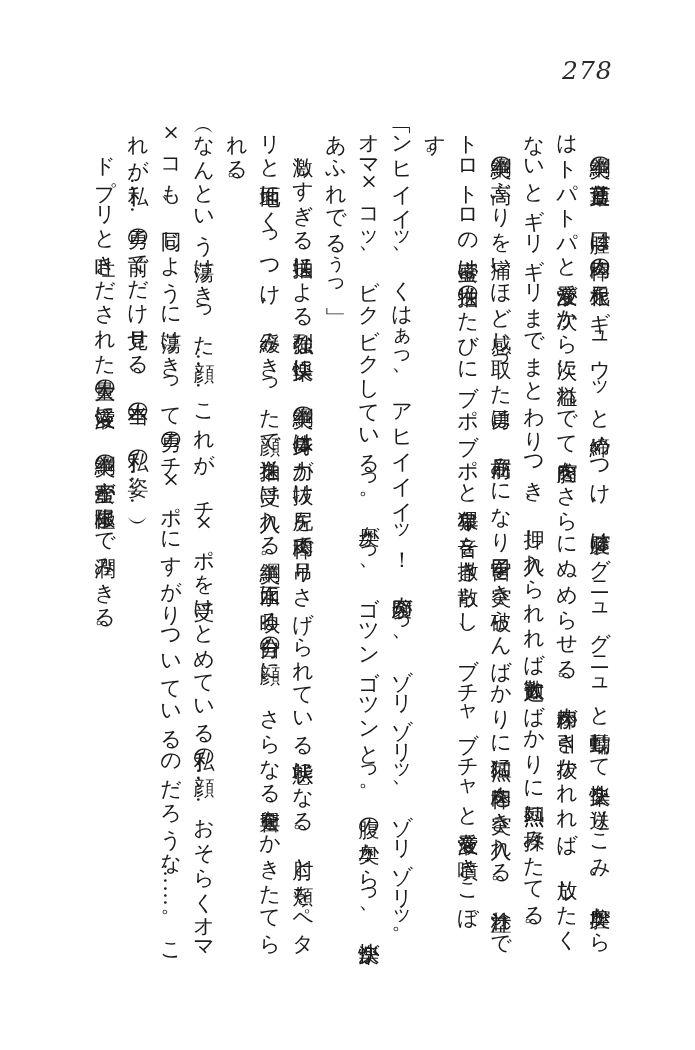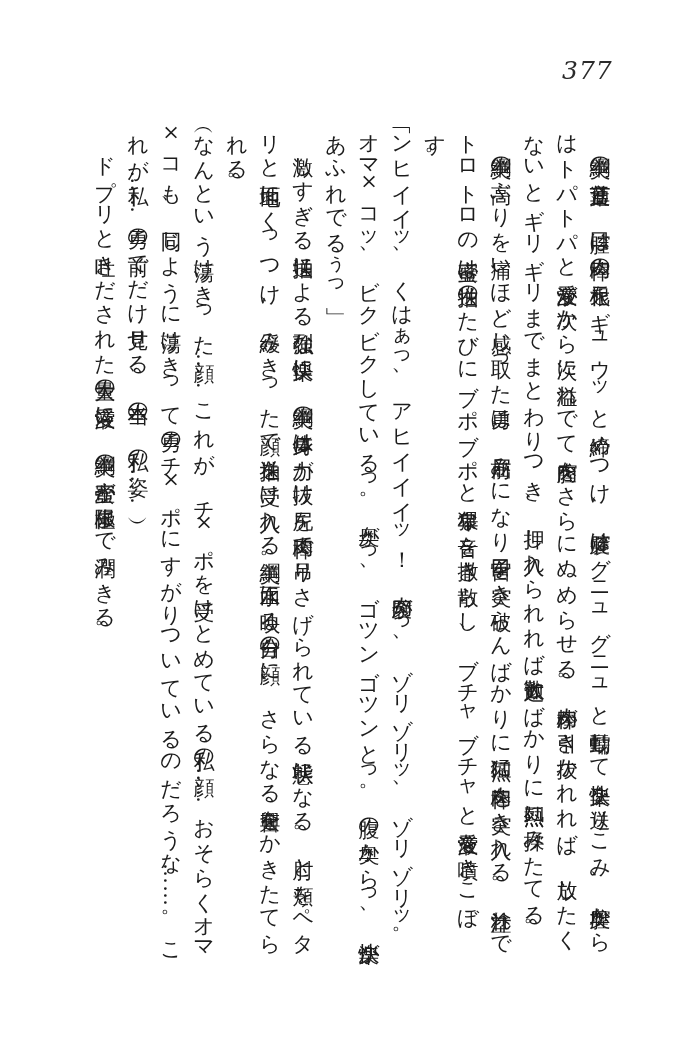--- a/index.html
+++ b/index.html
@@ -43,21 +43,21 @@
   }
   .text-block p.indent {
     text-indent: 1em;
   }
 </style>
 </head>
 <body>
 
 <div class="page">
 
-  <span class="page-number">377</span>
+  <span class="page-number">278</span>
 
   <div class="text-block">
     <p class="indent">美綱の言葉通り、膣口は肉棒の根元をギュウッと締めつけ、膣襞はグニュグニュと蠕動して快楽を送りこみ、膣奥からはトパトパと愛液が次から次に溢れでて膣肉をさらにぬめらせる。肉棒が引き抜かれれば、放したくないとギリギリまでまとわりつき、押し入れられれば大歓迎とばかりに熱烈に揉みたてる。</p>
     <p class="indent">美綱の高ぶりを痛いほど感じ取った勇は、前屈みになり子宮口を突き破らんばかりに猛烈に肉棒を突き入れる。汁塗れでトロトロの蜜壺は抽送のたびにブポブポと卑猥な音を撒き散らし、ブチャブチャと愛液を噴きこぼす。</p>
     <p>「ンヒイイッ、くはぁっ、アヒイイイッ！　肉襞がっ、ゾリゾリッ、ゾリゾリッ。オマ×コッ、ビクビクしているっ。奥がっ、ゴツンゴツンとっ。腹の奥からっ、快楽があふれでるぅっ」</p>
     <p class="indent">激しすぎる抽送による強烈な快楽に、美綱の身体は力が抜け尻を肉棒で吊りさげられている状態になる。肘と頬をペタリと地面にくっつけ、緩みきった顔で抽送を受け入れる美綱。水面に映る自分の顔に、さらなる興奮をかきたてられる。</p>
     <p>（なんという蕩けきった顔……これが、チ×ポを受けとめている私の顔……おそらくオマ×コも、同じように蕩けきって勇のチ×ポにすがりついているのだろうな……。これが私……勇の前でだけ見せる、本当の、私の姿……）</p>
     <p class="indent">ドプリと吐きだされた大量の愛液に、美綱の蜜壺が極限まで潤みきる。</p>
   </div>
 

